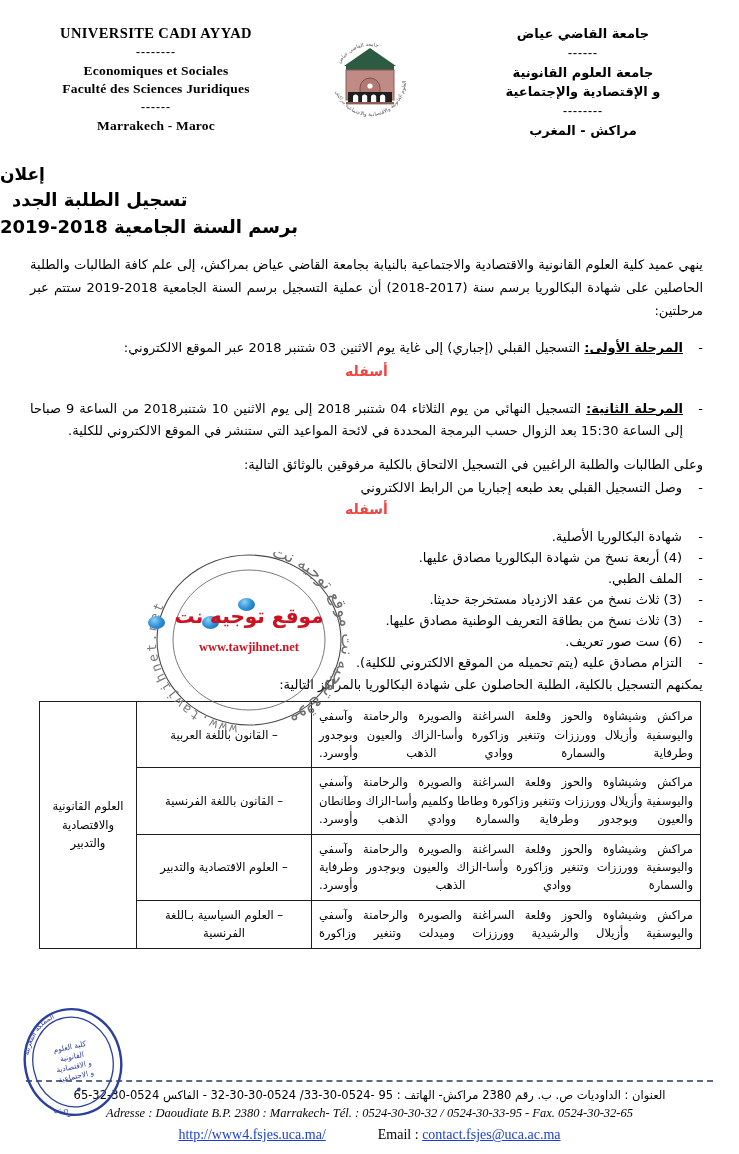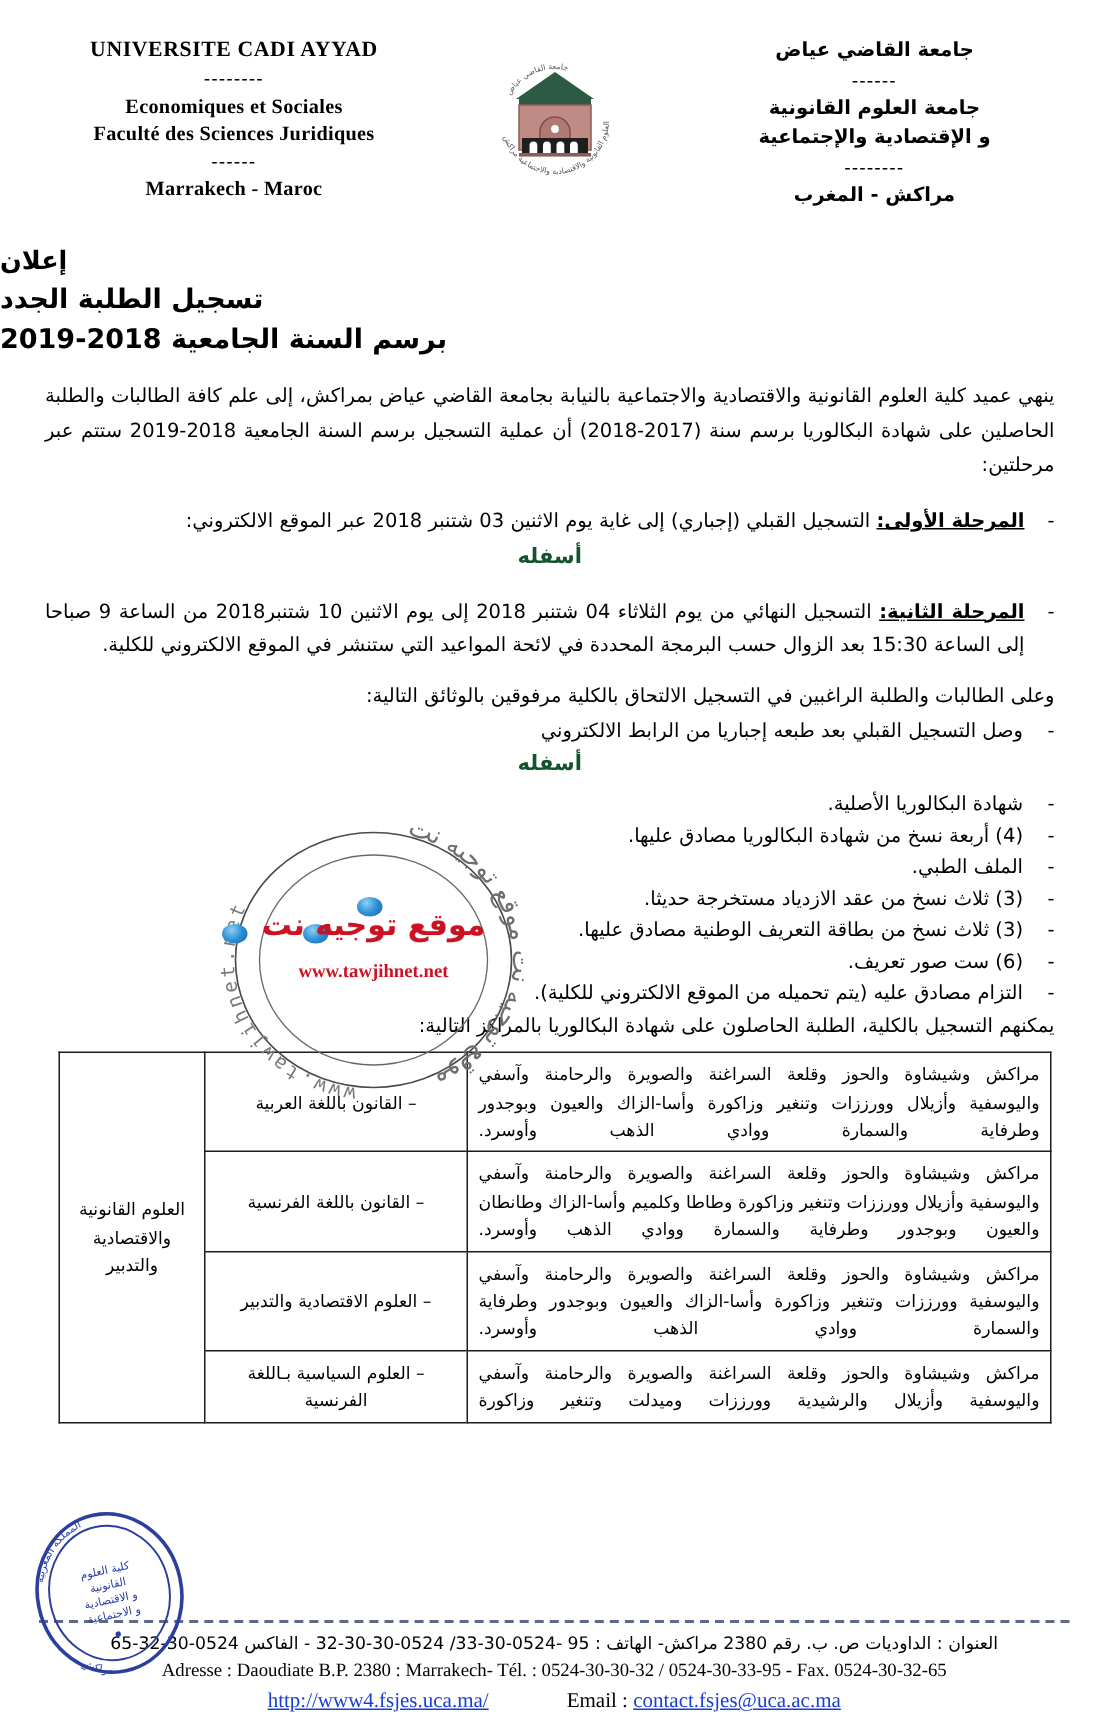--- a/index.html
+++ b/index.html
@@ -32,41 +32,41 @@
   .logo{position:relative;width:96px;height:104px;}
   .logo svg{display:block;}
 
   
   .title-block{
     direction:rtl;text-align:left;margin-top:22px;
     font-family:"DejaVu Sans","Liberation Sans",sans-serif;
     font-weight:bold;
   }
   .title-1{font-size:17px;line-height:1.45;}
-  .title-2{font-size:18px;line-height:1.45;}
+  .title-2{font-size:18px;line-height:1.45;padding-left:12px;}
   .title-3{font-size:18px;line-height:1.5;}
 
   
   .body-wrap{
     direction:rtl;
     padding:0 36px 0 30px;
     margin-top:14px;
     font-family:"DejaVu Sans","Liberation Sans",sans-serif;
     font-size:13px;
     line-height:1.75;
   }
   p.just{text-align:justify;margin:0;}
   .gap-sm{height:11px;}
   .gap-xs{height:6px;}
 
   .bullet-row{display:flex;align-items:flex-start;margin-top:4px;}
   .bullet-dash{width:16px;flex:0 0 16px;text-align:right;padding-left:4px;font-size:13px;line-height:1.75;}
   .bullet-body{flex:1;text-align:justify;}
   .lbl-underline{font-weight:bold;text-decoration:underline;}
-  .red-center{color:#14532d;font-weight:bold;text-align:center;font-size:14px;line-height:1.6;}
+  .red-center{color:#ef4444;font-weight:bold;text-align:center;font-size:14px;line-height:1.6;}
 
   ul.docs{list-style:none;margin:0;padding:0;}
   ul.docs li{
     display:flex;align-items:flex-start;
     margin:0;line-height:1.62;font-size:13px;
   }
   ul.docs li .d{width:16px;flex:0 0 16px;text-align:right;padding-left:5px;}
   ul.docs li .t{flex:1;text-align:right;}
   .indent-sub{padding-right:46px;}
   .pre-table{margin-top:9px;text-align:right;}
@@ -99,20 +99,21 @@
     height:0;margin:0 2px 5px 2px;
   }
   .f-ar{
     direction:rtl;text-align:center;
     font-family:"DejaVu Sans","Liberation Sans",sans-serif;
     font-size:11.5px;line-height:1.5;
   }
   .f-fr{
     text-align:center;font-size:12.5px;line-height:1.55;
     font-family:"Liberation Serif","DejaVu Serif",serif;
+    font-style:italic;
   }
   .f-links{
     display:flex;justify-content:center;gap:52px;
     font-size:14px;line-height:1.55;margin-top:1px;
   }
   .lnk{color:#1a3fd0;text-decoration:underline;}
   .mailto{color:#1a3fd0;text-decoration:underline;}
 
   
   .watermark{

